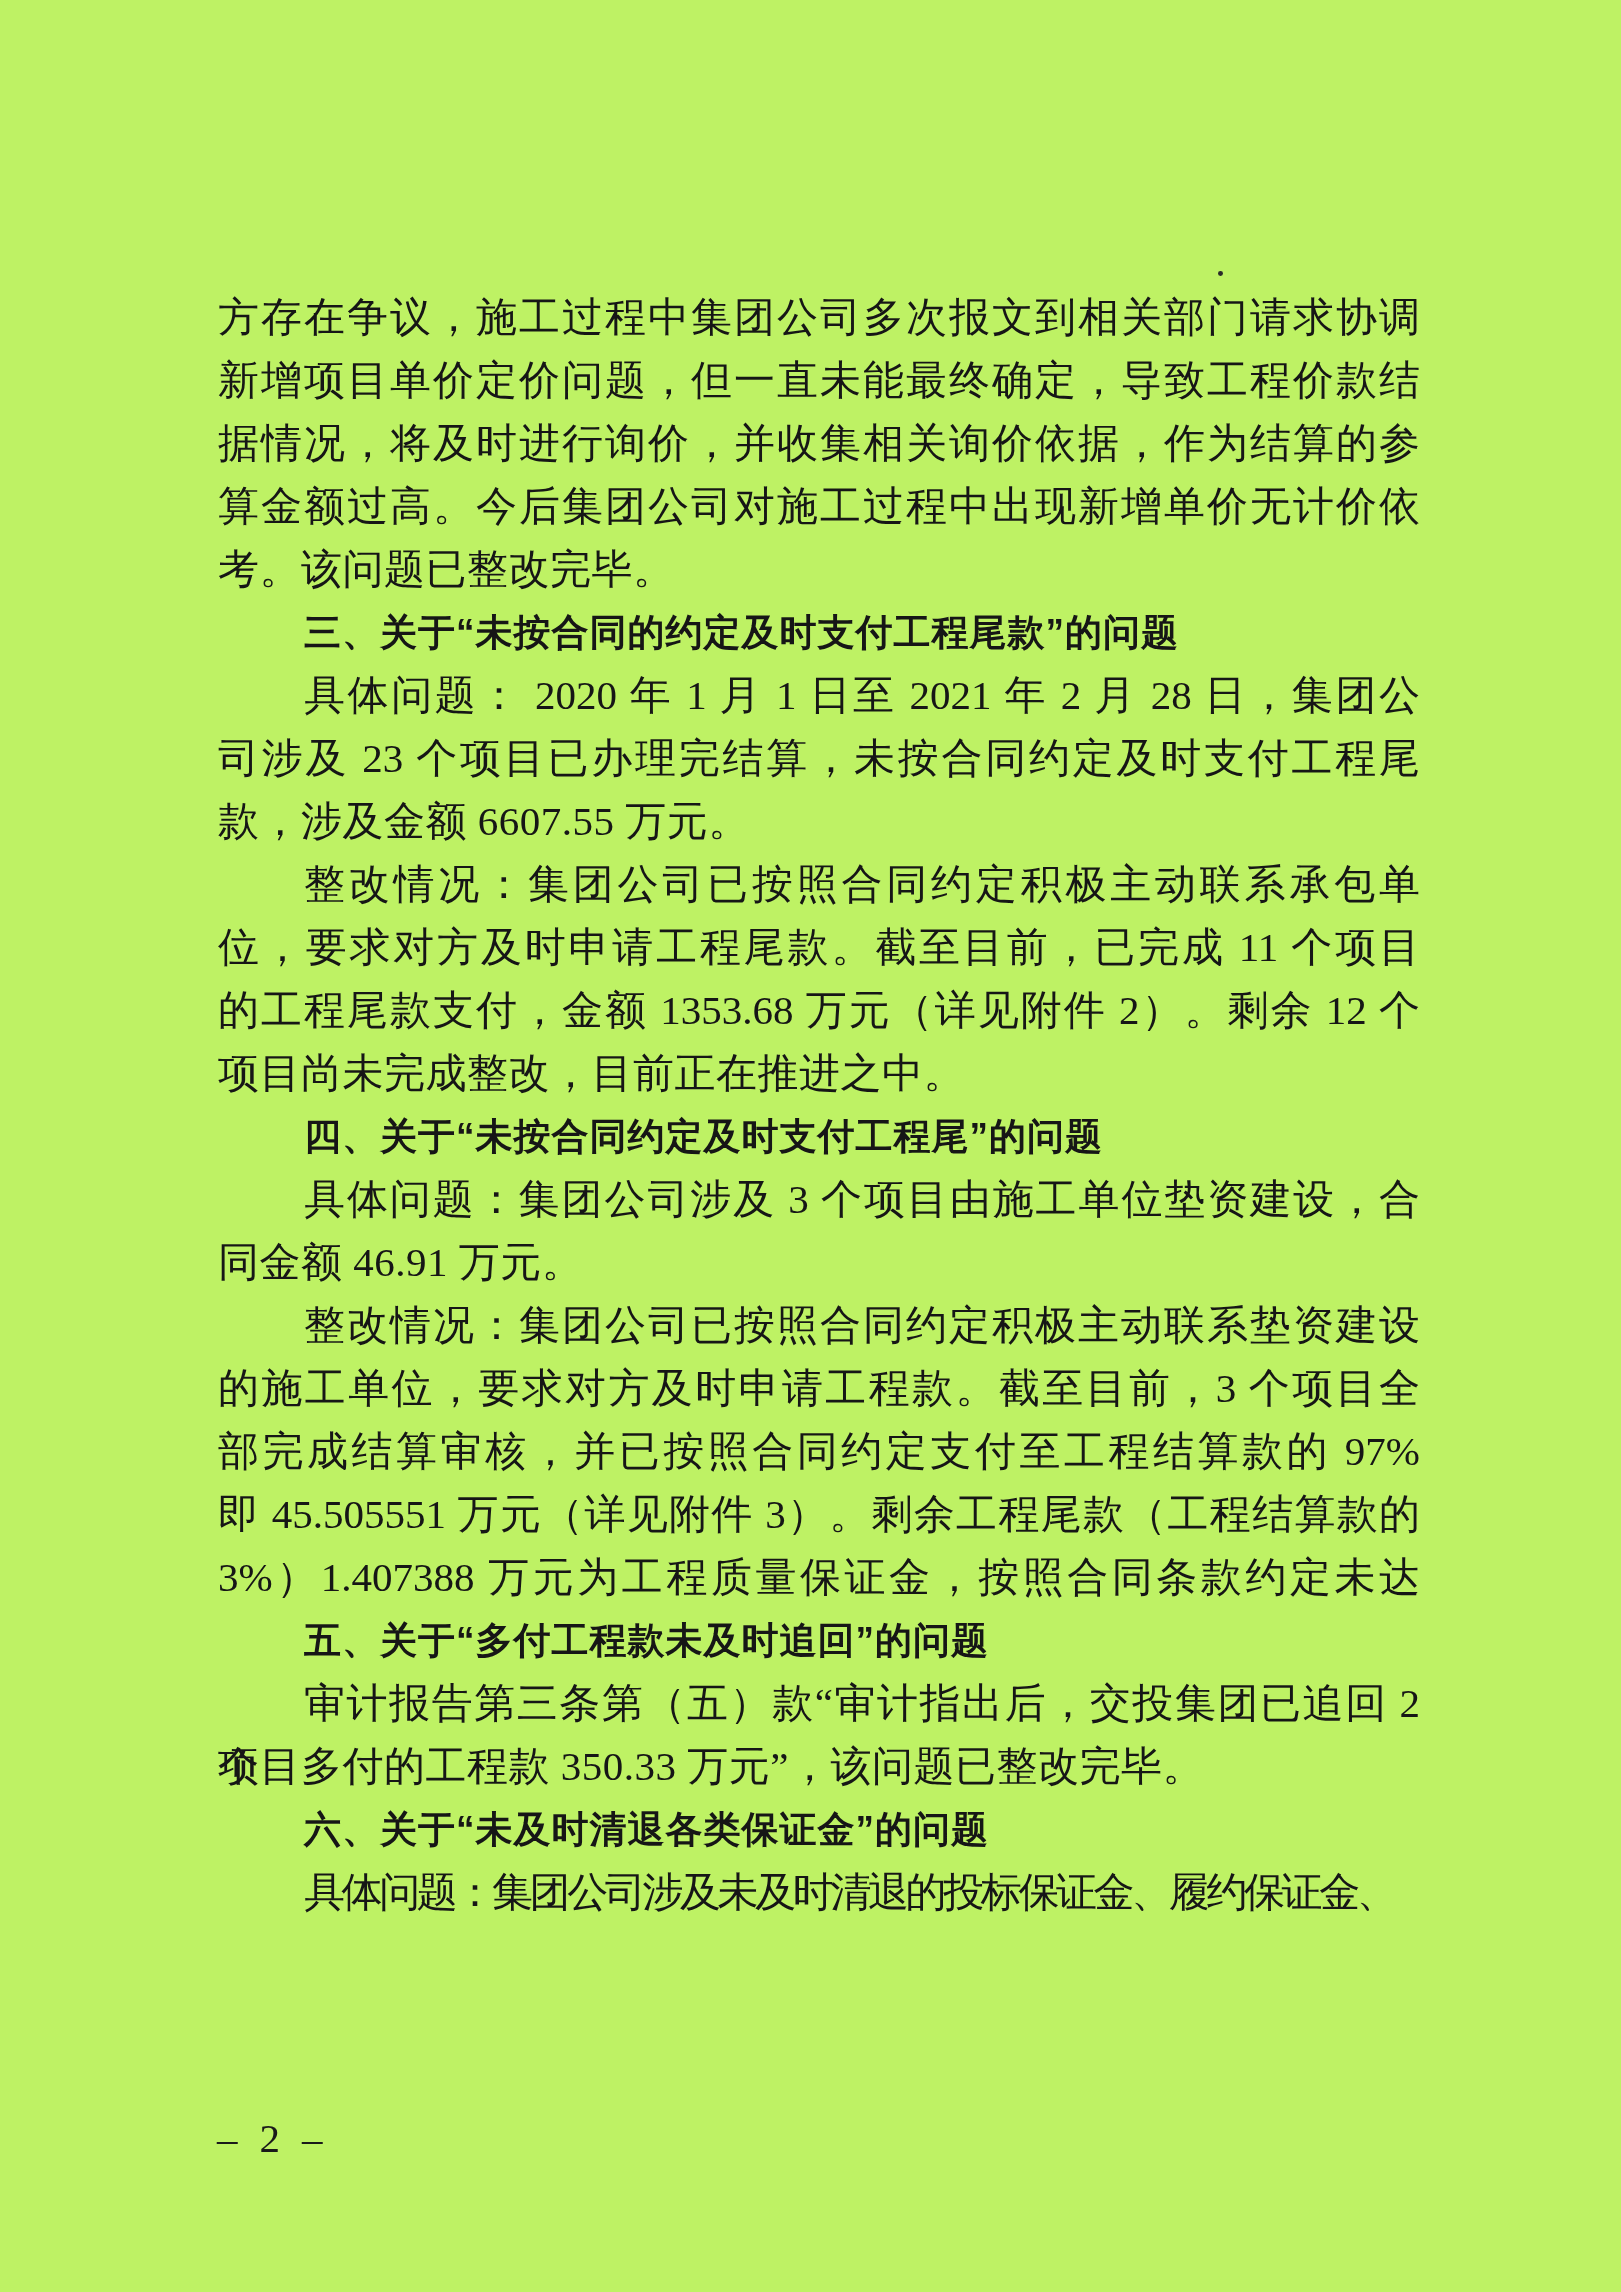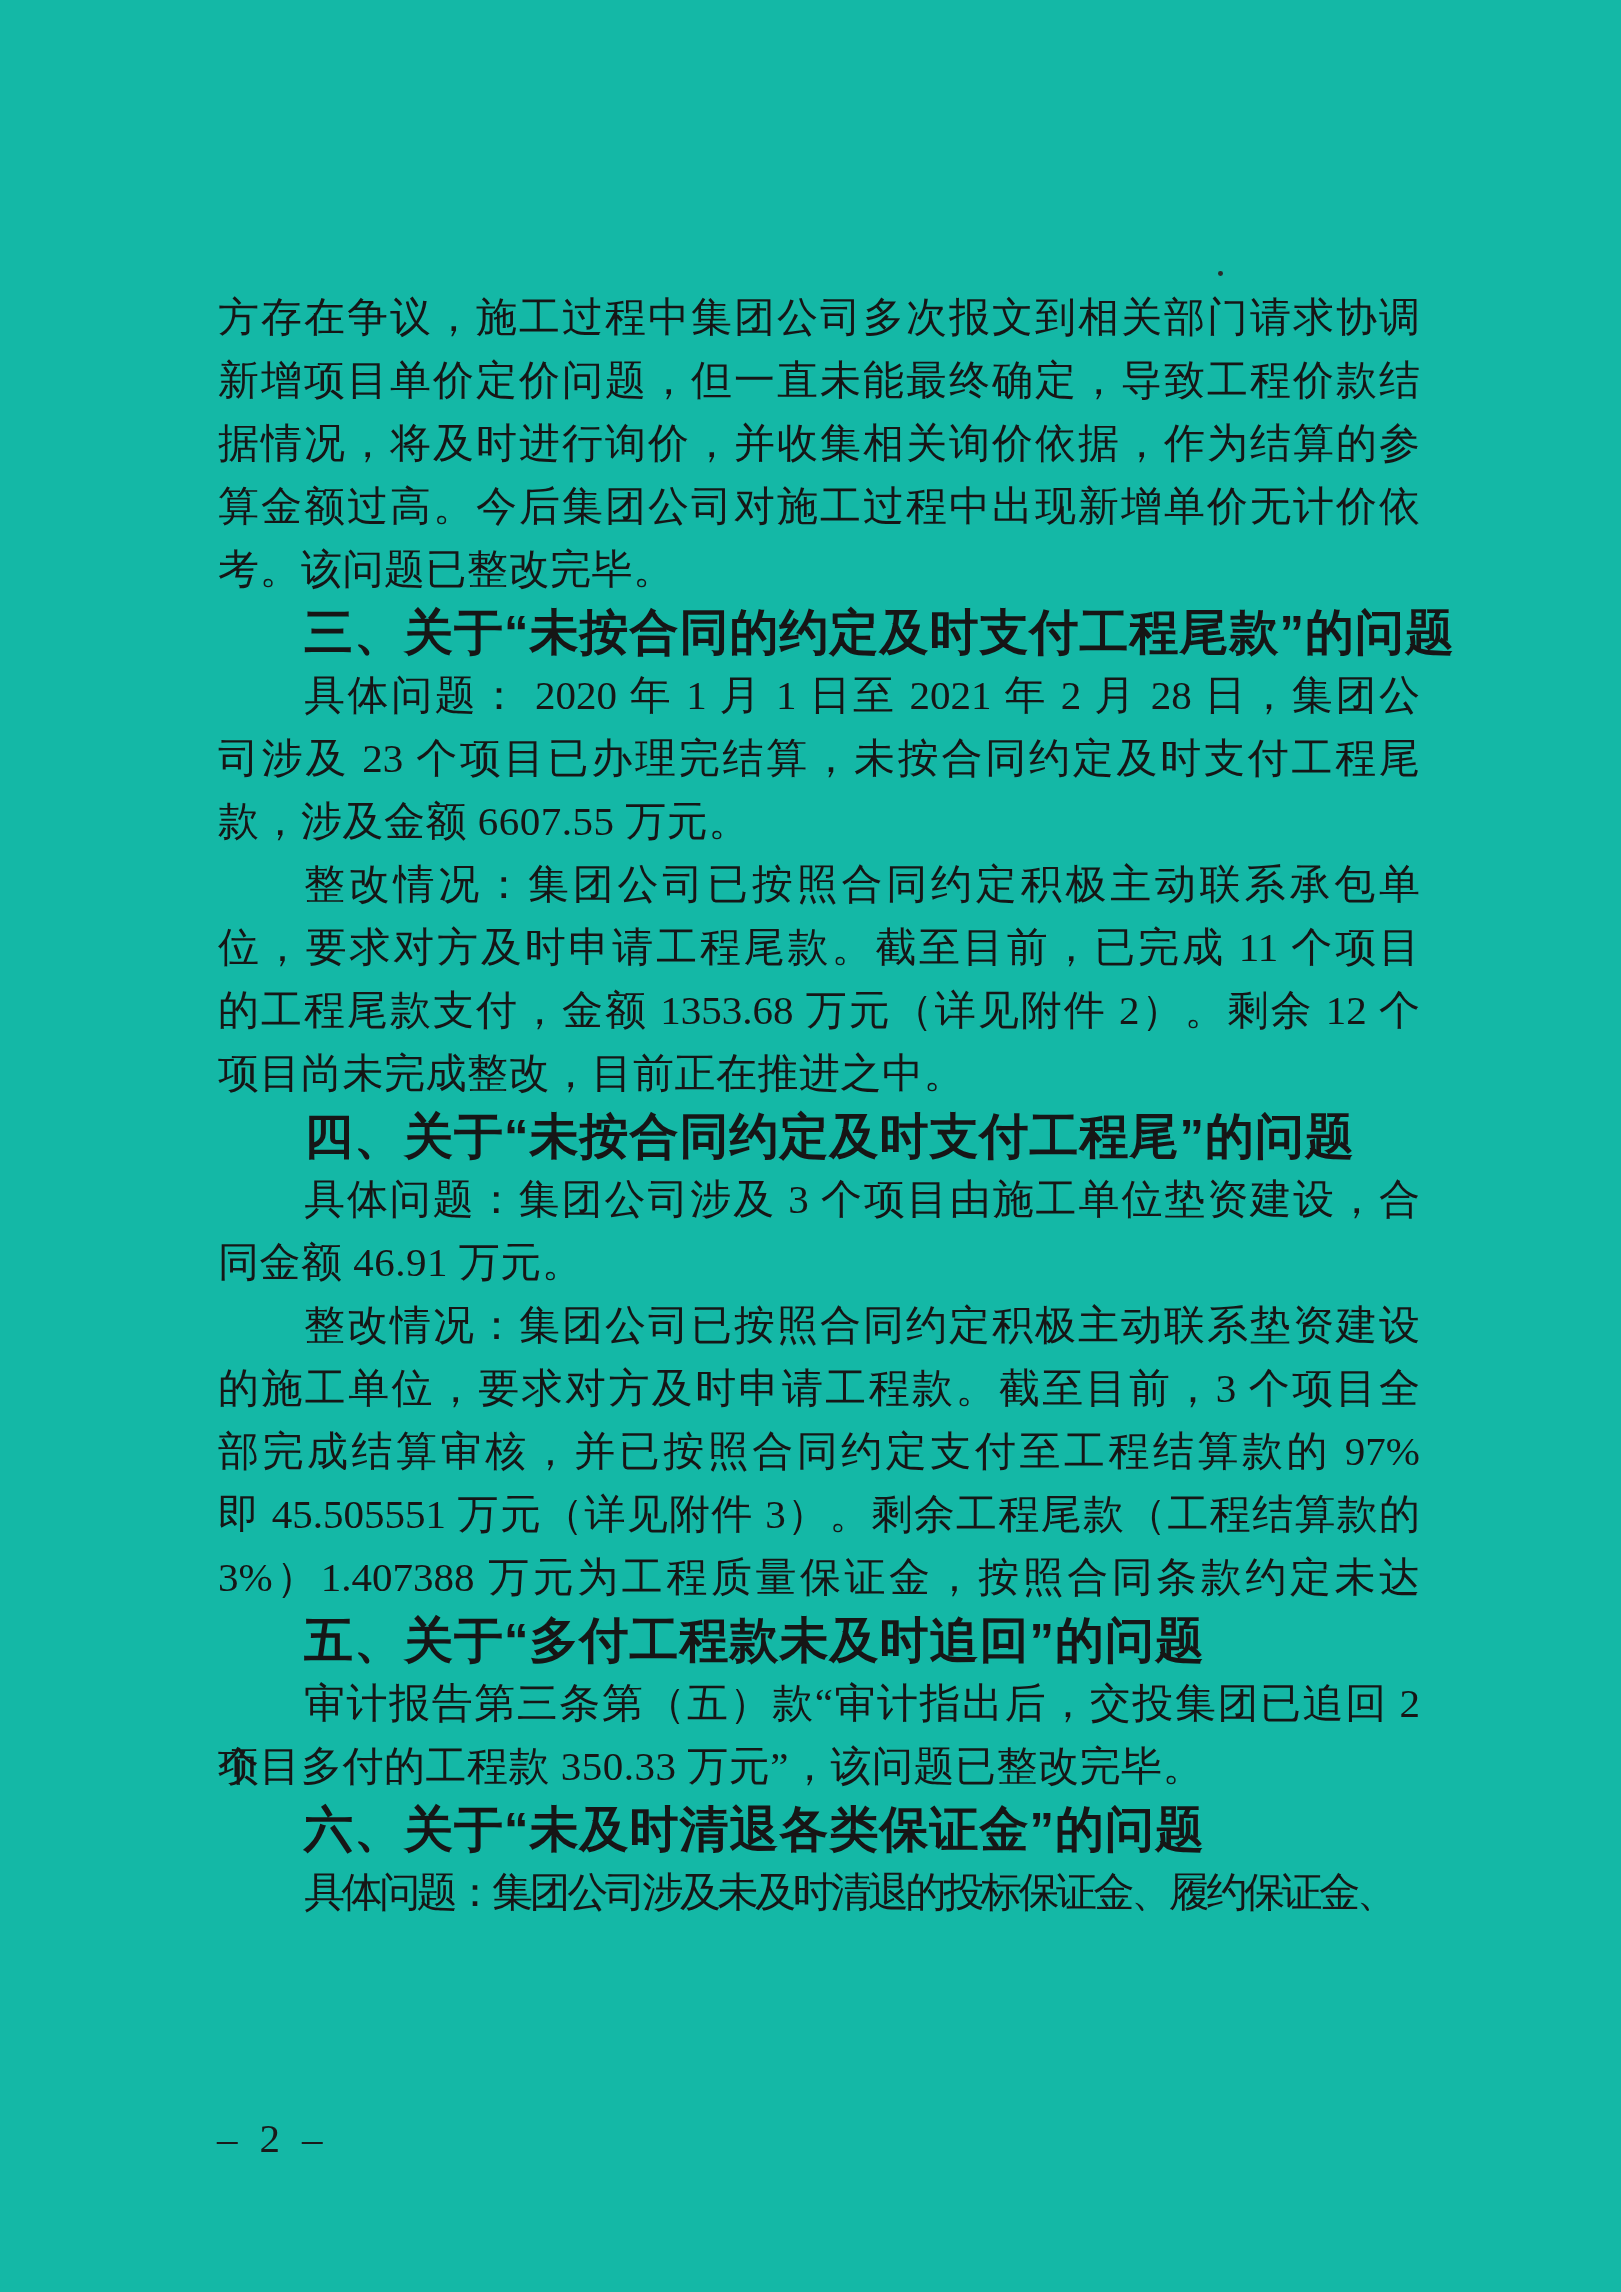--- a/index.html
+++ b/index.html
@@ -4,21 +4,21 @@
 <style>
   html, body {
     margin: 0;
     padding: 0;
     background: #ffffff;
   }
   .page {
     position: relative;
     width: 1621px;
     height: 2293px;
-    background: #14b8a6;
+    background: #bef264;
     overflow: hidden;
     font-family: "Liberation Serif", serif;
     color: #161616;
   }
   .text-block {
     position: absolute;
     left: 218px;
     top: 286px;
     width: 1202px;
   }
@@ -35,21 +35,21 @@
     text-align: justify;
     text-align-last: justify;
     letter-spacing: 0;
   }
   .line.indent {
     text-indent: 86px;
   }
   .line.heading {
     font-family: "Liberation Sans", sans-serif;
     font-weight: 700;
-    font-size: 49px;
+    font-size: 37px;
     letter-spacing: 1px;
   }
   .line.tight {
     letter-spacing: -3.4px;
     font-family: Liberation Serif, serif;
   }
   .page-number {
     position: absolute;
     left: 217px;
     top: 2115px;

